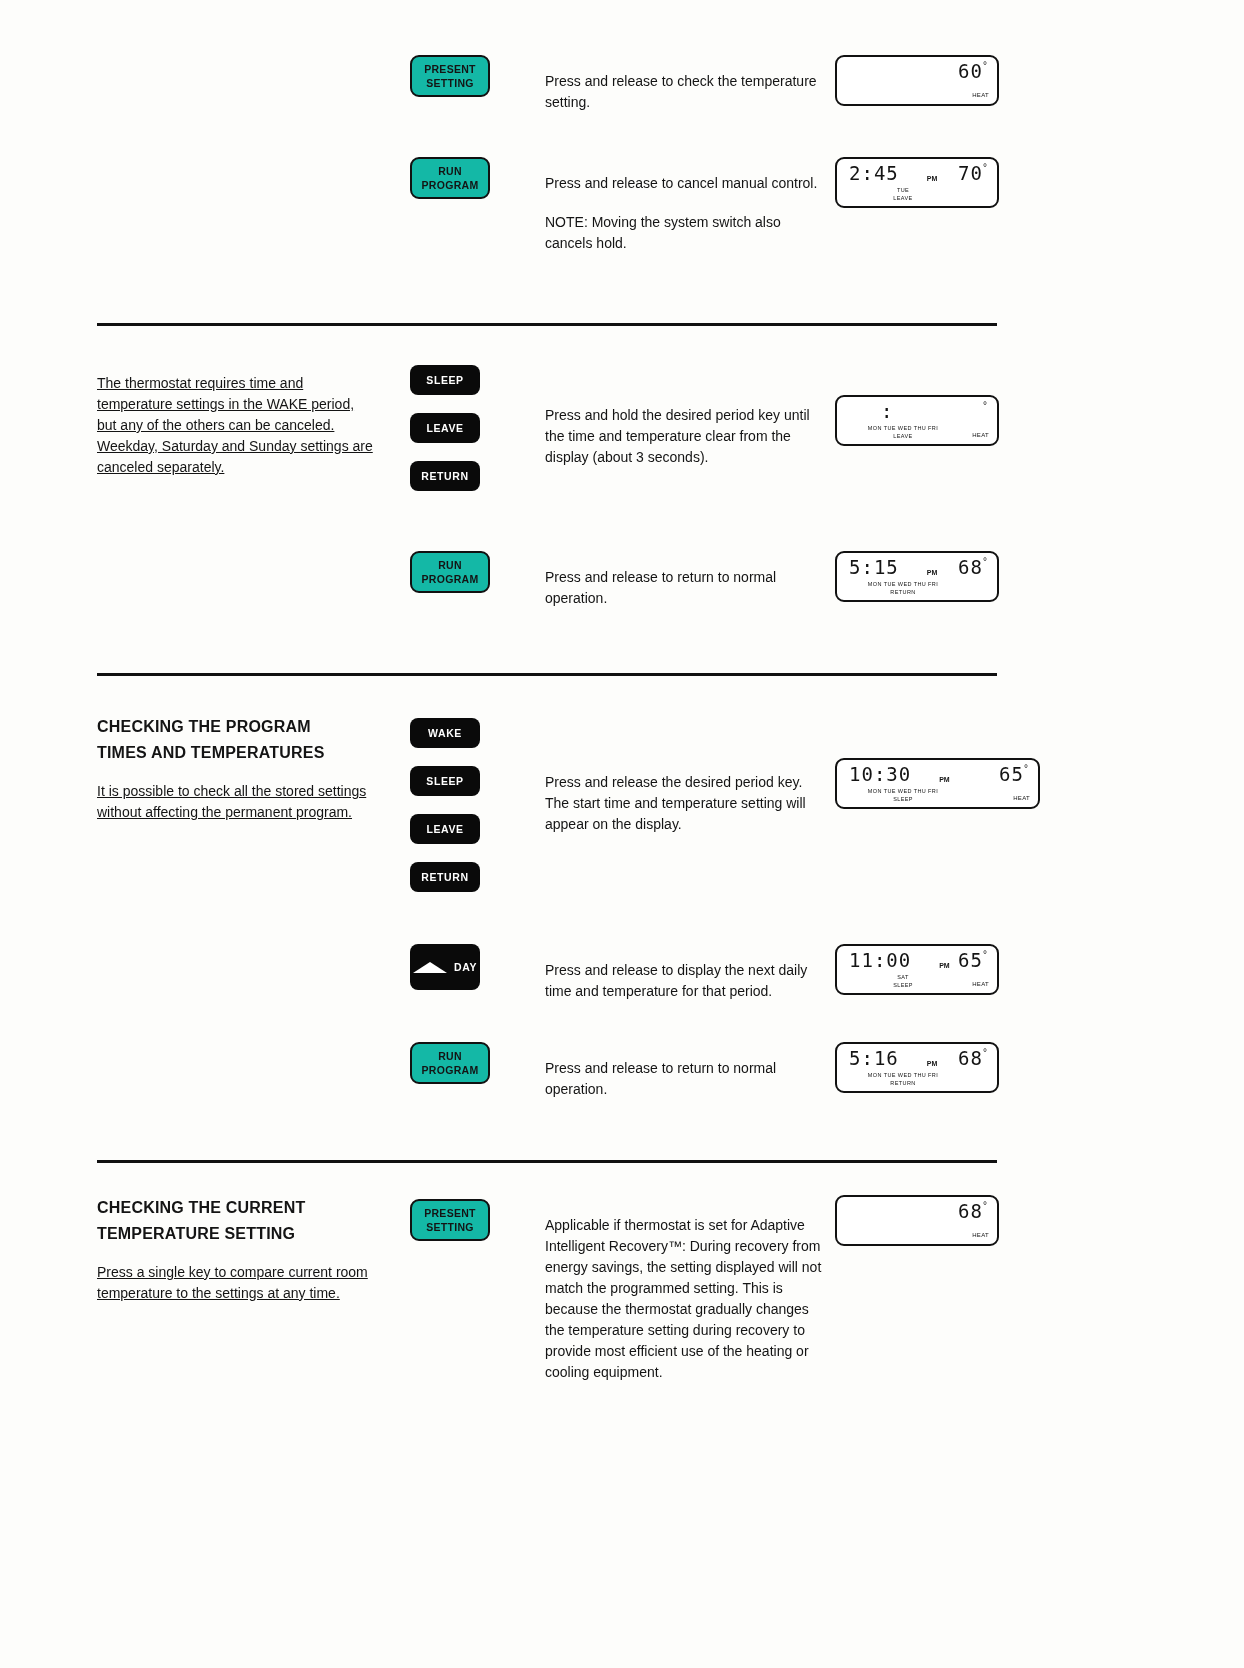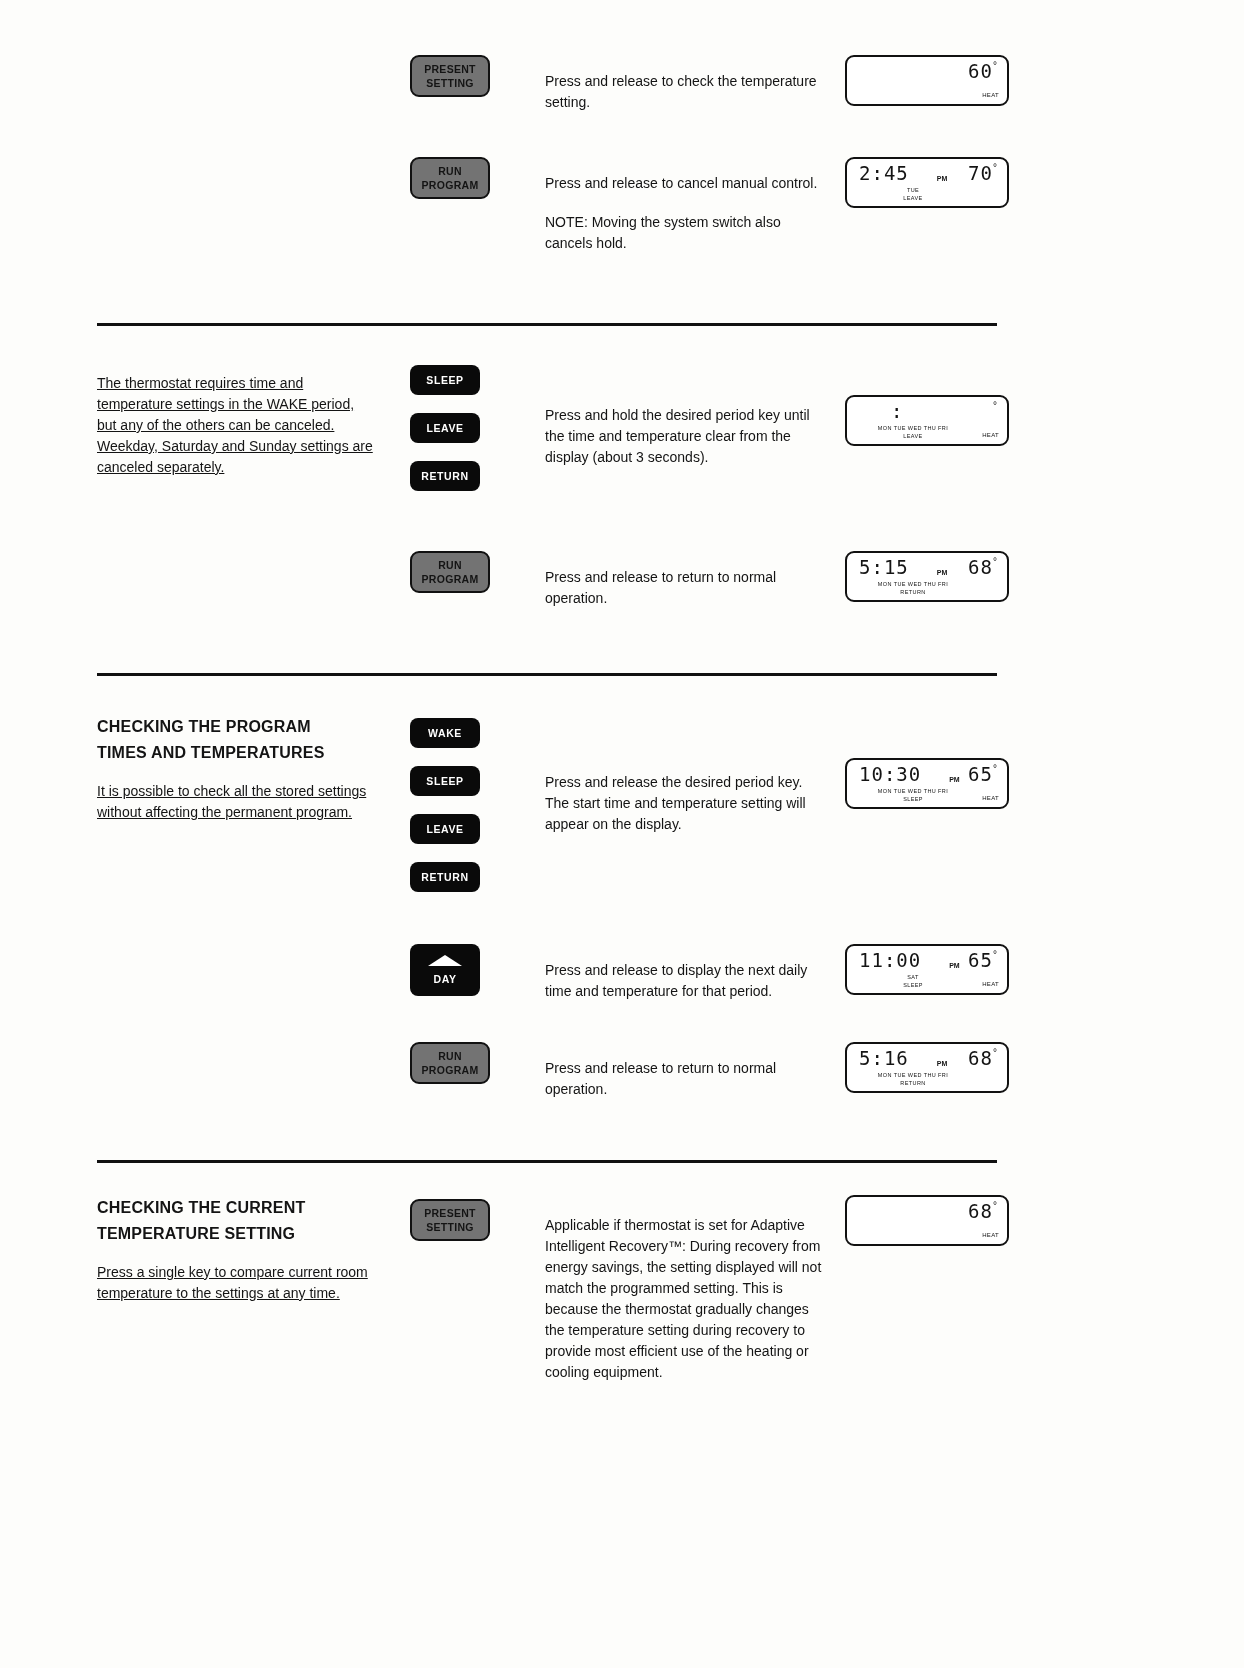--- a/index.html
+++ b/index.html
@@ -11,55 +11,55 @@
   .r1{grid-row:1;} .r2{grid-row:2;} .r3{grid-row:3;}
   .span-rows{grid-row:1 / span 3;}
 
   .h{font-weight:bold;font-size:16px;line-height:1.65;letter-spacing:.2px;}
   .h span{display:block;}
   .para{margin-top:14px;font-size:14px;line-height:1.5;width:278px;text-decoration:underline;}
   .instr{padding:2px 0 0 8px;font-size:14px;line-height:1.5;width:282px;}
   .note{margin-top:16px;}
   .para2{margin-top:18px;}
 
-  .btn-outline{margin-left:13px;width:72px;border:2.5px solid #111;border-radius:9px;background:#737373;
+  .btn-outline{margin-left:13px;width:72px;border:2.5px solid #111;border-radius:9px;background:#14b8a6;
     display:flex;flex-direction:column;align-items:center;justify-content:center;
     padding:5px 2px;font-weight:bold;font-size:10.5px;line-height:1.35;letter-spacing:.3px;text-align:center;}
   .btn-solid{margin-left:13px;width:70px;height:30px;background:#0a0a0a;color:#fff;border-radius:8px;
     display:flex;align-items:center;justify-content:center;font-weight:bold;font-size:10.5px;letter-spacing:.6px;}
   .btn-stack .btn-solid{margin-bottom:18px;}
   .btn-stack{padding-top:6px;}
   .btn-stack--p4{padding-top:4px;}
-  .btn-day{margin-left:13px;width:70px;height:52px;background:#0a0a0a;color:#fff;border-radius:8px;
-    display:flex;flex-direction:column;align-items:center;justify-content:center;gap:7px;}
+  .btn-day{margin-left:13px;width:70px;height:46px;background:#0a0a0a;color:#fff;border-radius:8px;
+    display:flex;flex-direction:row;align-items:center;justify-content:center;gap:7px;}
   .tri{width:0;height:0;border-left:17px solid transparent;border-right:17px solid transparent;border-bottom:11px solid #fff;}
   .btn-day .lbl{font-weight:bold;font-size:10.5px;letter-spacing:.6px;}
 
-  .lcd{position:relative;margin-left:18px;width:160px;height:47px;border:2.5px solid #111;border-radius:9px;background:#fff;}
+  .lcd{position:relative;margin-left:8px;width:160px;height:47px;border:2.5px solid #111;border-radius:9px;background:#fff;}
   .lcd-main{position:absolute;top:5px;left:12px;right:10px;display:flex;justify-content:space-between;}
   .lcd--temponly .lcd-main{justify-content:flex-end;}
   .lcd-time{display:flex;align-items:flex-end;gap:27px;}
   .lcd-temp{display:flex;align-items:flex-start;}
   .lcd-digits{font-family:"DejaVu Sans Mono",monospace;font-size:19px;line-height:1;letter-spacing:1px;}
   .lcd-ampm{font-size:7px;font-weight:bold;margin:0 0 1px 1px;}
   .lcd-deg{font-size:10px;line-height:1;margin-top:-1px;}
   .lcd-sub{position:absolute;left:10px;bottom:4px;width:112px;text-align:center;line-height:1.35;}
   .lcd-days{font-size:5.5px;letter-spacing:.4px;white-space:nowrap;}
   .lcd-period{font-size:5.5px;letter-spacing:.4px;}
   .lcd-mode{position:absolute;right:8px;bottom:6px;font-size:6px;letter-spacing:.3px;}
   .lcd-colon-pad{margin-left:32px;}
 
   .mb-row1{margin-bottom:30px;}
   .rule{height:3px;background:#111;border:none;}
   .rule1{margin:55px 0 33px 0;}
   .rule2{margin:50px 0 38px 0;}
   .rule3{margin:46px 0 32px 0;}
 
   .pt30{padding-top:30px;} .pt42{padding-top:42px;}
-  .mt36{margin-top:36px;} .mt42{margin-top:42px;} .mt44{margin-top:44px;}
+  .mt36{margin-top:36px;} .mt42{margin-top:42px;} .mt44{margin-top:44px;padding-left:41px;}
   .mt34{margin-top:34px;} .mt26{margin-top:26px;}
   .mt4{margin-top:4px;}
 
   .footer{margin-top:46px;position:relative;width:900px;height:22px;font-size:14.5px;}
   .page-num{position:absolute;left:50%;transform:translateX(-50%);}
   .doc-num{position:absolute;right:-10px;}
 </style>
 </head>
 <body>
 

